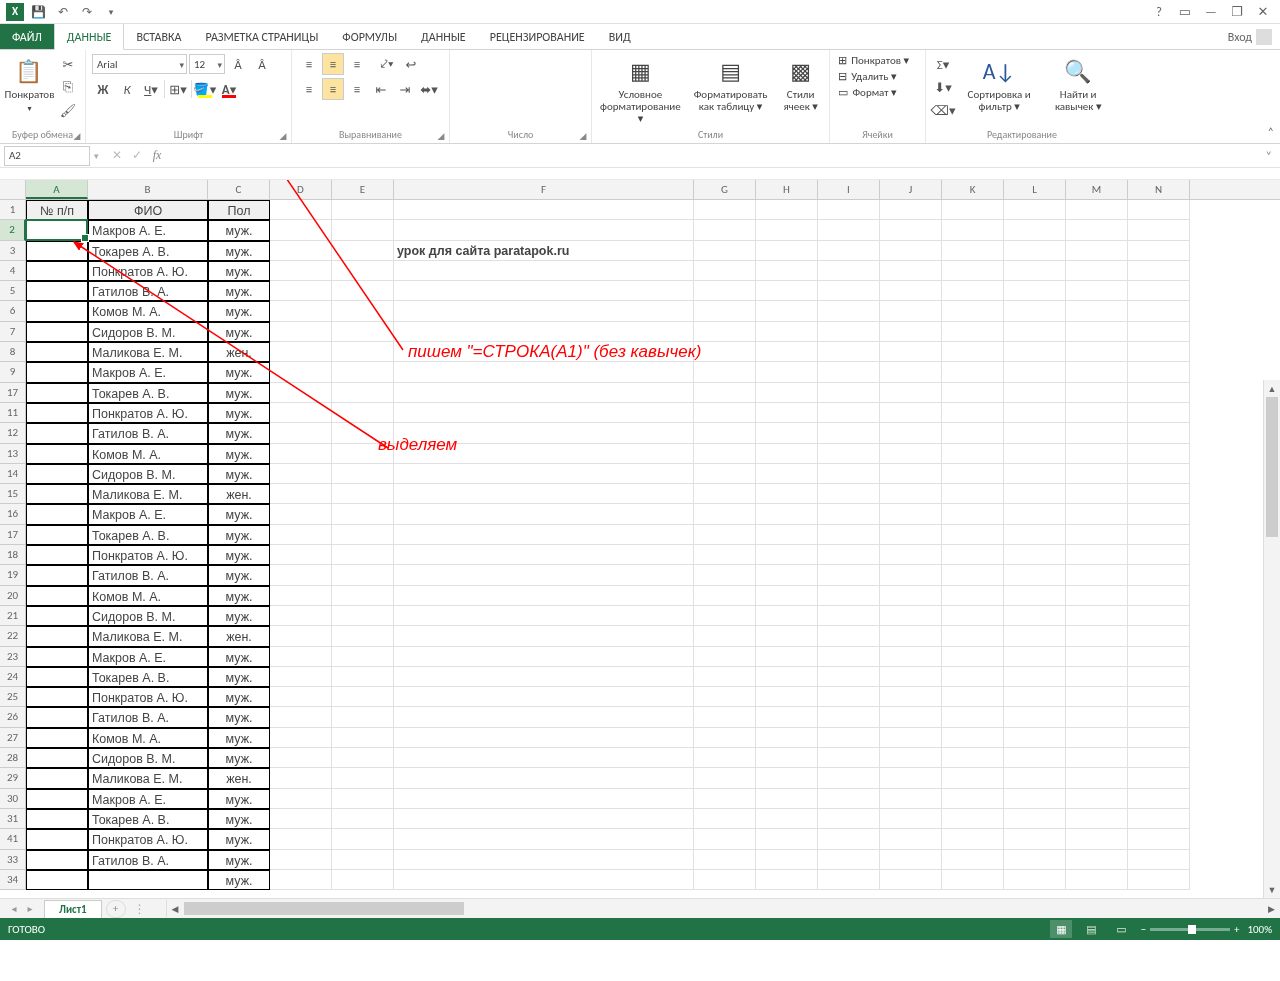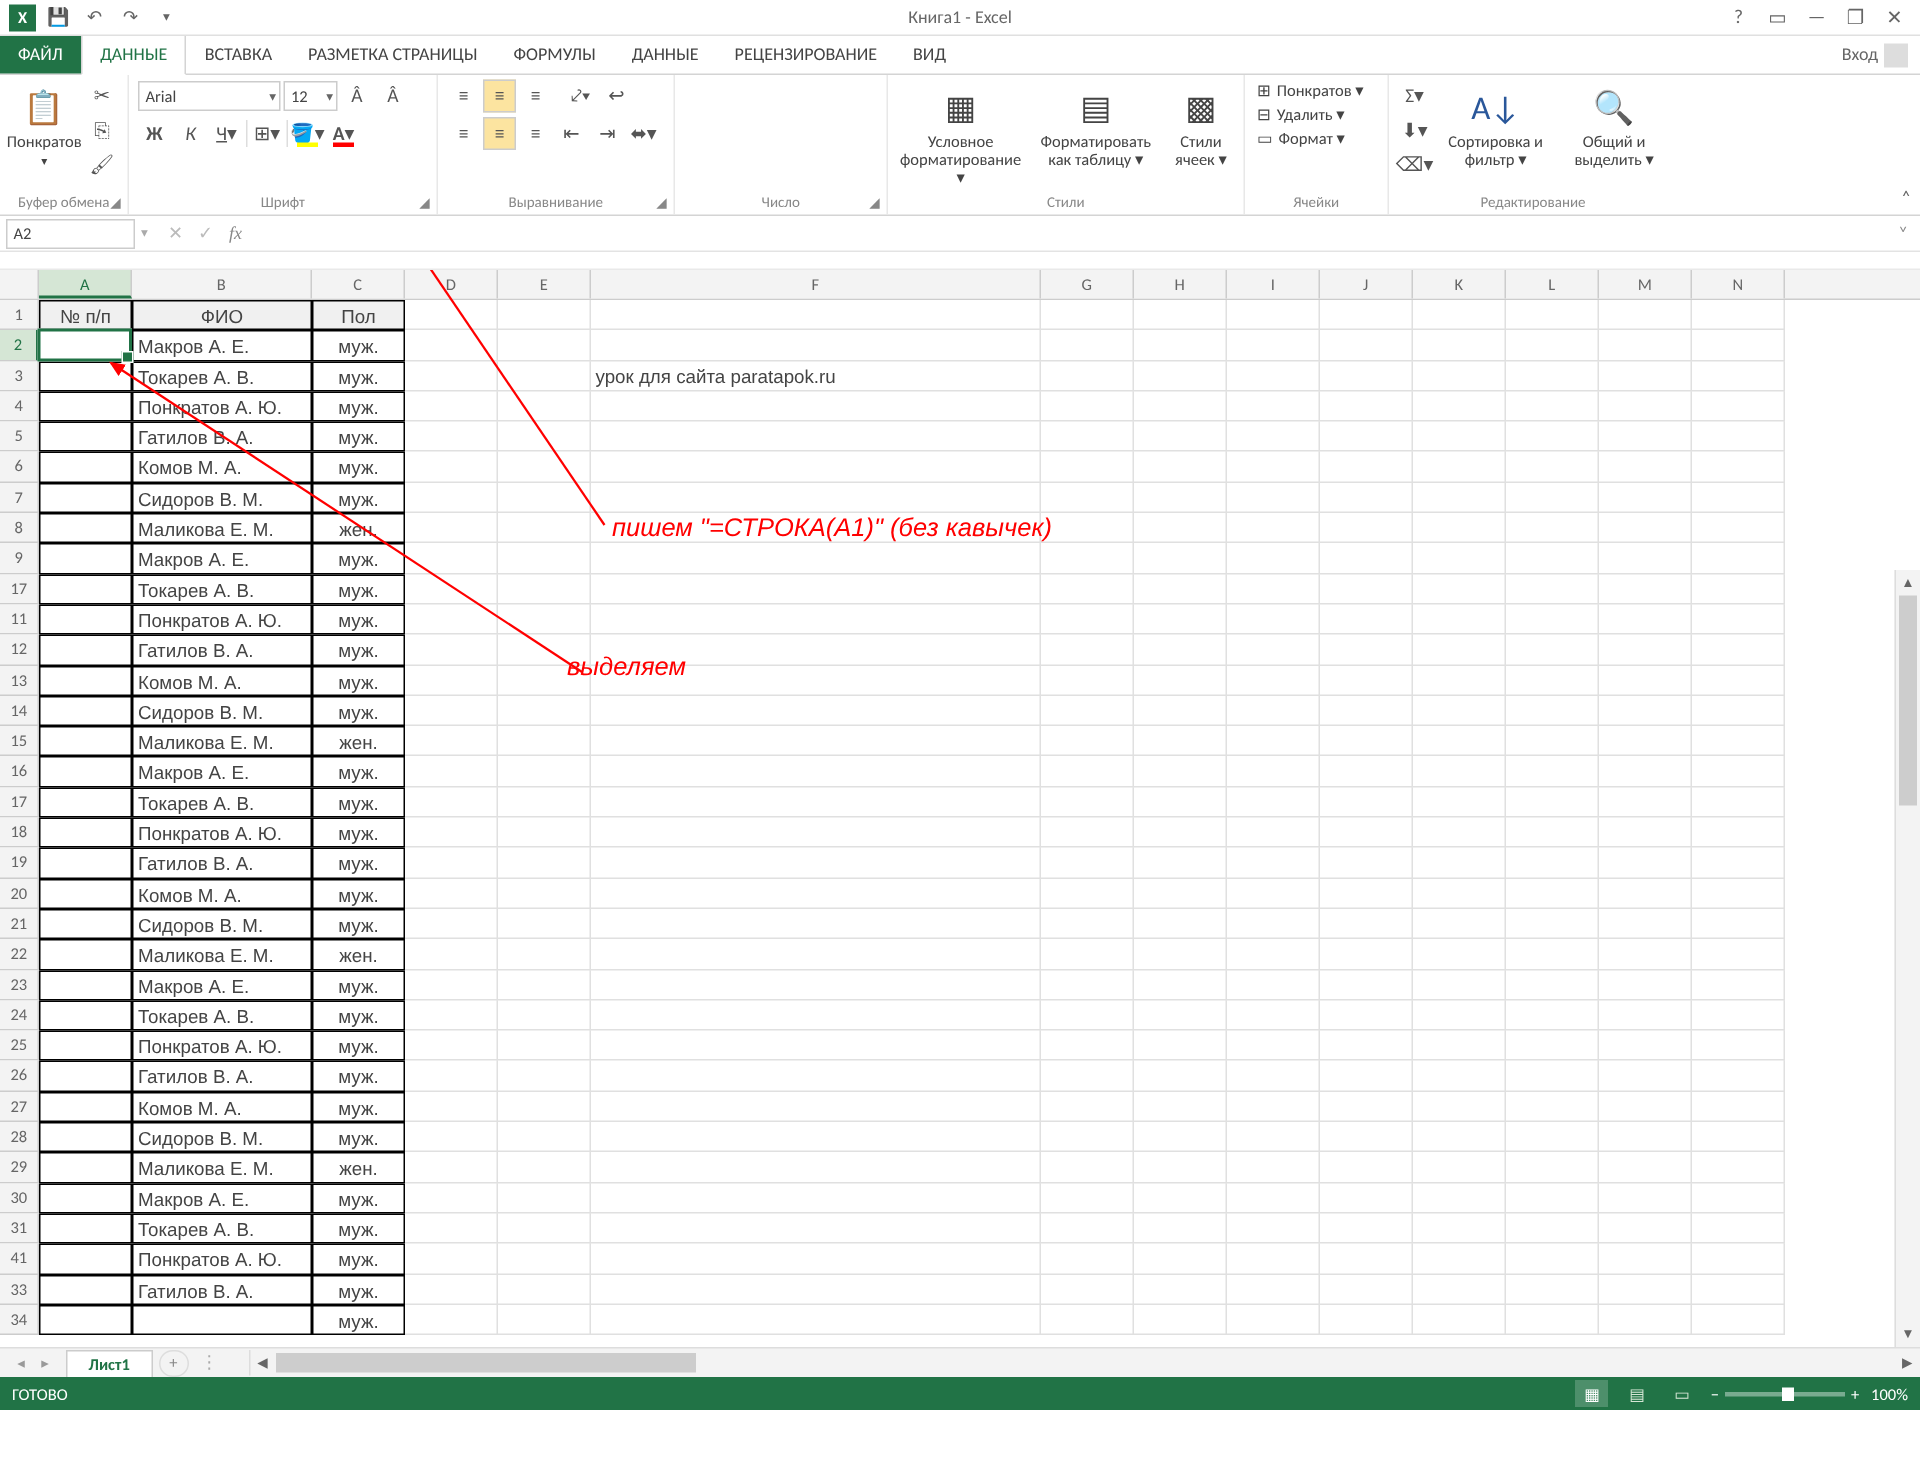--- a/index.html
+++ b/index.html
@@ -49,21 +49,21 @@
 .ch{border-right:1px solid #ccc;text-align:center;font-size:11px;color:#666;line-height:20px;flex-shrink:0;background:#f3f3f3}
 .ch.sel{background:#d5e6d5;color:#217346;border-bottom:2px solid #217346}
 .grid-body{position:relative;height:698px;overflow:hidden}
 .row{display:flex;height:20.3px}
 .rh{width:26px;border-right:1px solid #ccc;border-bottom:1px solid #ccc;background:#f3f3f3;text-align:center;font-size:11px;color:#666;line-height:20px;flex-shrink:0}
 .rh.sel{background:#d5e6d5;color:#217346;border-right:2px solid #217346}
 .cell{border-right:1px solid #e0e0e0;border-bottom:1px solid #e0e0e0;padding:0 3px;font-size:12.5px;font-family:Arial;line-height:20px;overflow:hidden;white-space:nowrap;flex-shrink:0}
 .cell.bdr{border:1px solid #000}
 .cell.hdr{background:#f0f0f0;text-align:center;border:1px solid #000}
 .cell.ctr{text-align:center}
-.cell.bold{font-weight:normal}
+.cell.bold{font-weight:bold}
 .active-cell{position:absolute;border:2px solid #217346;background:#fff;z-index:3;pointer-events:none}
 .active-cell::after{content:"";position:absolute;right:-3px;bottom:-3px;width:6px;height:6px;background:#217346;border:1px solid #fff}
 .vscroll{position:absolute;right:0;top:200px;bottom:0;width:17px;background:#f3f3f3;border-left:1px solid #ddd;z-index:5}
 .vscroll .arrow{height:17px;text-align:center;font-size:9px;color:#666;line-height:17px}
 .vscroll .thumb{position:absolute;top:17px;height:140px;left:2px;right:2px;background:#cdcdcd}
 .hscroll-row{height:20px;display:flex;border-top:1px solid #ddd;background:#f3f3f3;align-items:center}
 .sheet-nav{display:flex;gap:0;padding:0 6px;color:#999}
 .sheet-nav span{width:16px;text-align:center;font-size:10px}
 .sheet-tab{background:#fff;border:1px solid #ccc;border-bottom:none;padding:2px 14px;font-size:11px;color:#217346;font-weight:bold}
 .add-sheet{width:20px;height:18px;display:flex;align-items:center;justify-content:center;color:#888;border:1px solid #ddd;border-radius:10px;margin-left:4px;font-size:11px}
@@ -89,21 +89,20 @@
 <div class="titlebar">
   <div class="qat">
     <div class="qat-icon">
         <div class="excel-logo">X</div>
       </div>
     <div class="qat-icon" style="color:#2a579a">💾</div>
     <div class="qat-icon">↶</div>
     <div class="qat-icon">↷</div>
     <div class="qat-icon" style="font-size:9px">▾</div>
   </div>
-  <div class="title-center">Книга1 - Excel</div>
   <div class="win-controls">
     <div class="win-btn">?</div>
     <div class="win-btn">▭</div>
     <div class="win-btn">—</div>
     <div class="win-btn">❐</div>
     <div class="win-btn">✕</div>
   </div>
 </div>
 
 <div class="tabs">
@@ -242,21 +241,21 @@
         <div class="small-btn">Σ▾</div>
         <div class="small-btn">⬇▾</div>
         <div class="small-btn">⌫▾</div>
       </div>
       <div class="big-btn">
           <div class="ico" style="color:#2a579a">A↓</div>
           <div class="lbl">Сортировка и фильтр ▾</div>
         </div>
       <div class="big-btn">
           <div class="ico">🔍</div>
-          <div class="lbl">Общий и выделить ▾</div>
+          <div class="lbl">Найти и кавычек ▾</div>
         </div>
     </div>
     <div class="group-label">Редактирование</div>
   </div>
   <div class="ribbon-collapse">˄</div>
 </div>
 
 <div class="namebox-row">
   <div class="namebox">A2</div>
   <div style="width:8px;color:#aaa;font-size:9px">▾</div>

